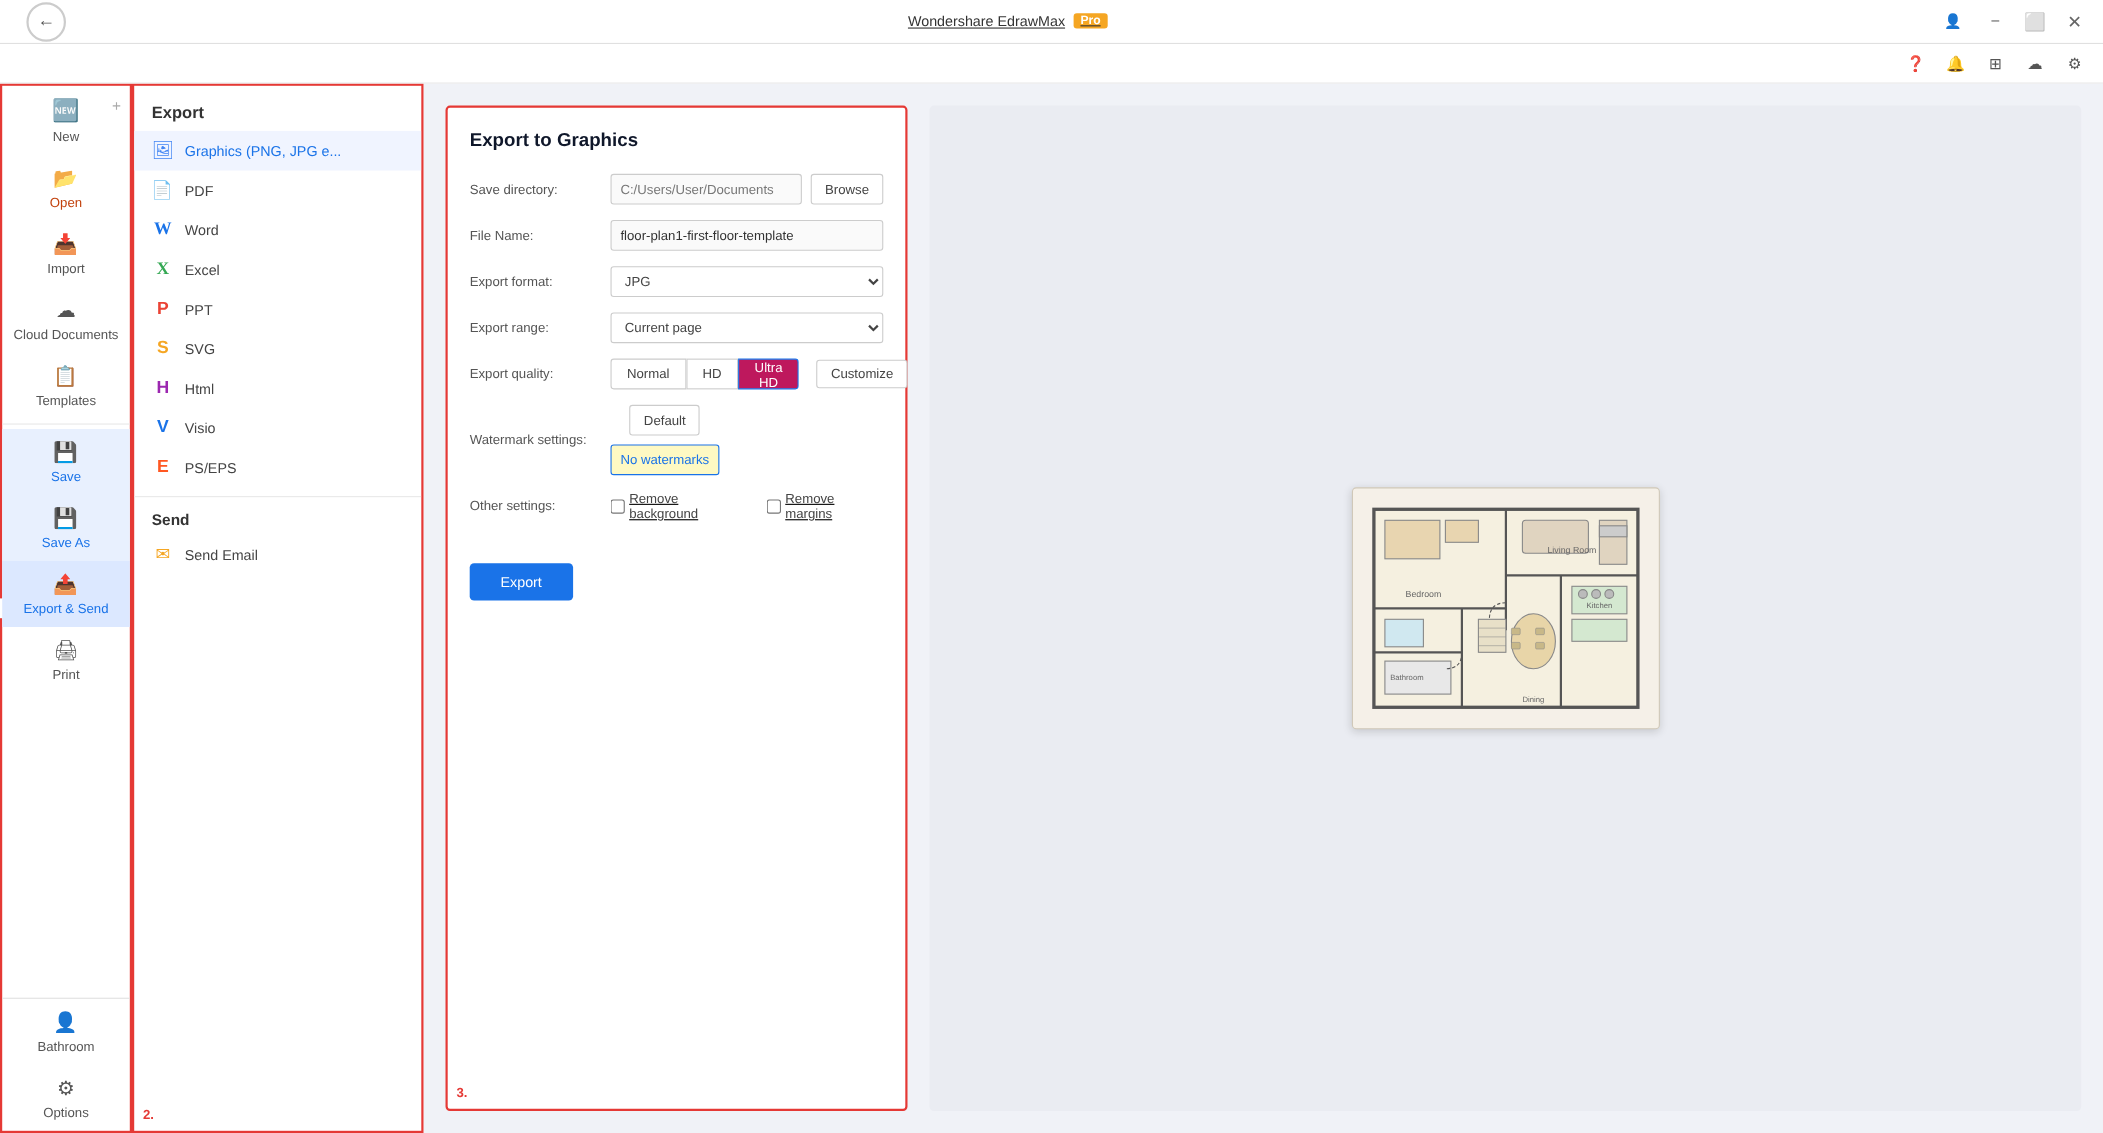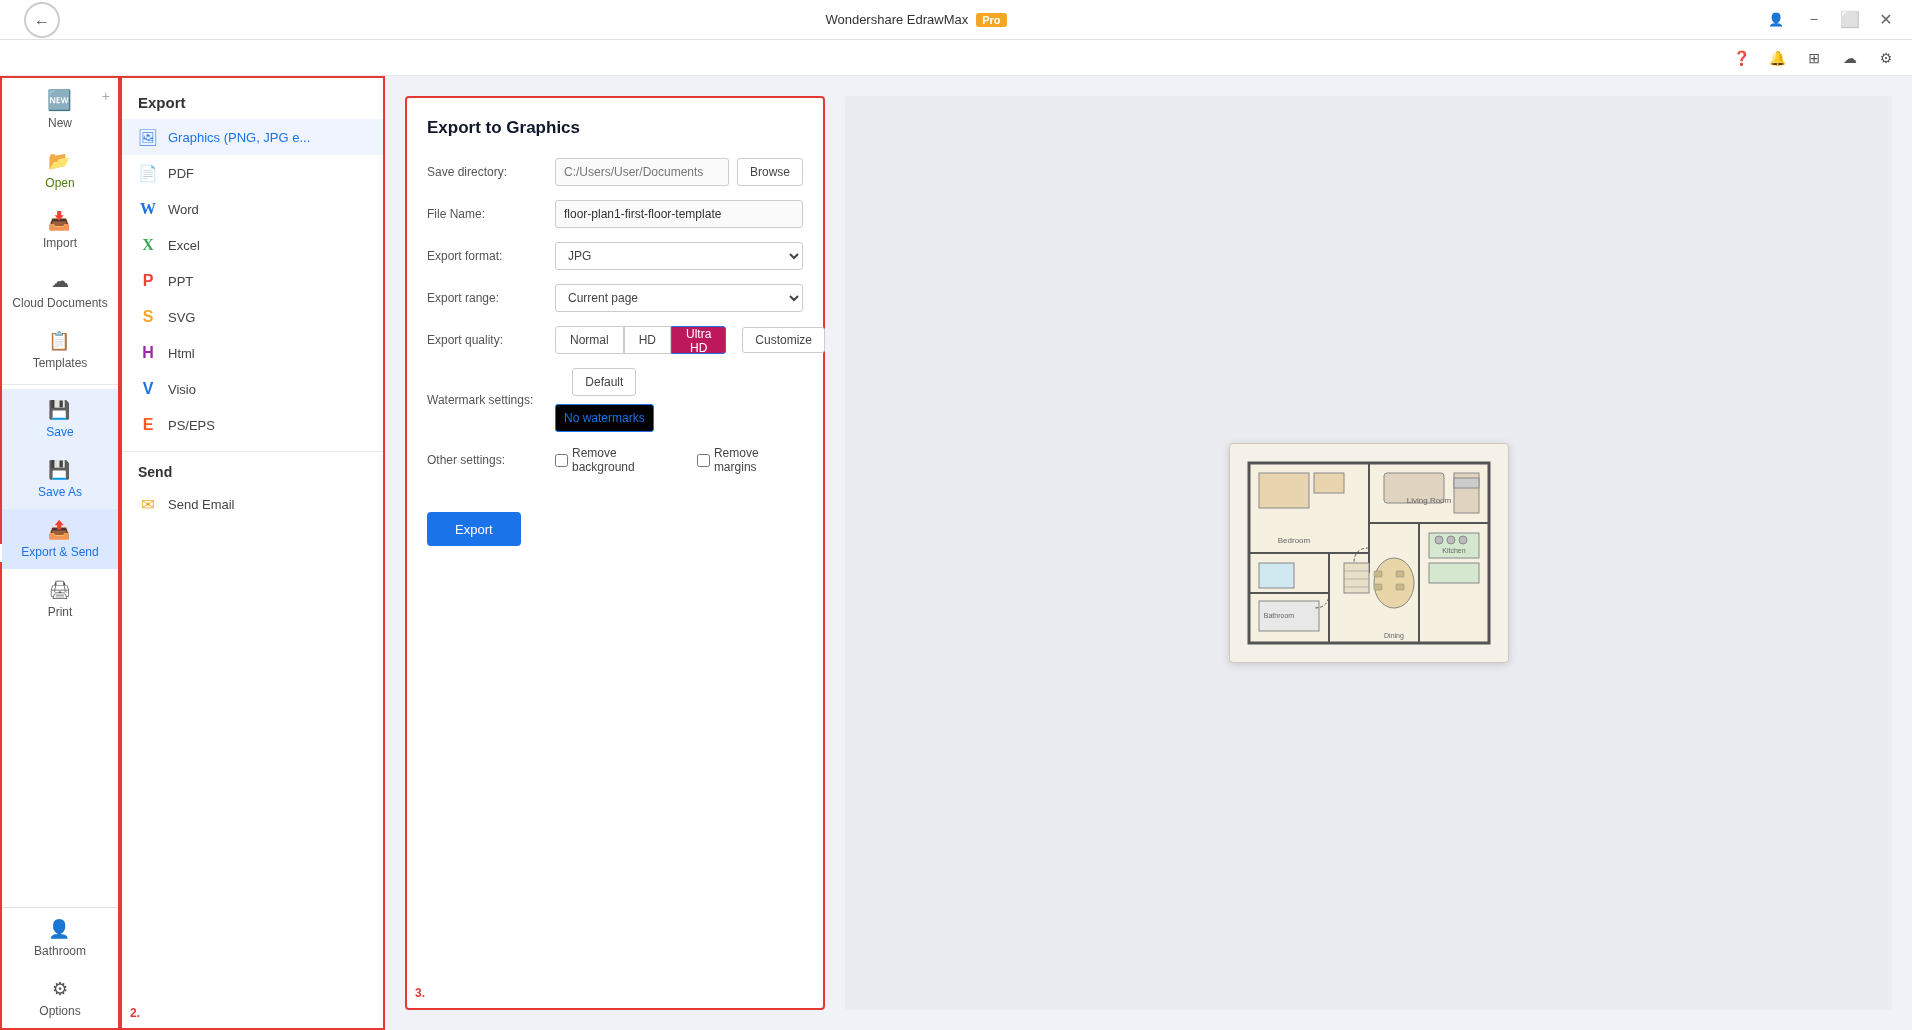--- a/index.html
+++ b/index.html
@@ -19,24 +19,25 @@
       background: #fff;
       display: flex;
       align-items: center;
       justify-content: space-between;
       padding: 0 12px;
       border-bottom: 1px solid #e0e0e0;
       flex-shrink: 0;
     }
     .title-bar-center {
       display: flex;
-      align-items: flex-end;
+      align-items: flex-start;
       gap: 8px;
       font-size: 13px;
       color: #333;
+      text-decoration: underline;
     }
     .title-bar-pro {
       background: #f5a623;
       color: #fff;
       font-size: 11px;
       padding: 1px 6px;
       border-radius: 3px;
       font-weight: bold;
     }
     .title-bar-controls {
@@ -263,31 +264,32 @@
       background: #fff;
       font-size: 12px;
       color: #444;
       cursor: pointer;
     }
     .watermark-select {
       height: 28px;
       padding: 0 8px;
       border: 1px solid #1a73e8;
       border-radius: 3px;
-      background: #000000;
+      background: #fef9c3;
       font-size: 12px;
       color: #1a73e8;
       cursor: pointer;
     }
 
     
     .checkbox-row {
       display: flex;
       align-items: center;
       gap: 16px;
+      text-decoration: underline;
     }
     .checkbox-item {
       display: flex;
       align-items: center;
       gap: 4px;
       font-size: 12px;
       color: #444;
       cursor: pointer;
     }
     .checkbox-item input[type="checkbox"] {
@@ -405,21 +407,21 @@
   <div style="display:flex;flex-direction:column;width:120px;background:#fff;border-right:1px solid #e0e0e0;border:2px solid #e53935;position:relative;">
     <span style="position:absolute;left:-2px;top:50%;transform:translateY(-50%);font-size:12px;font-weight:bold;color:#e53935;background:#fff;padding:2px;">1.</span>
 
     <div class="sidebar-item">
       <span style="font-size:20px;color:#555;">🆕</span>
       <span style="font-size:12px;color:#555;">New</span>
       <span style="position:absolute;right:8px;top:10px;font-size:14px;color:#aaa;">+</span>
     </div>
     <div class="sidebar-item">
       <span style="font-size:18px;color:#555;">📂</span>
-      <span style="font-size:12px;color:#4d7c0f;">Open</span>
+      <span style="font-size:12px;color:#c2410c;">Open</span>
     </div>
     <div class="sidebar-item">
       <span style="font-size:18px;color:#555;">📥</span>
       <span style="font-size:12px;color:#555;">Import</span>
     </div>
     <div class="sidebar-item">
       <span style="font-size:18px;color:#555;">☁</span>
       <span style="font-size:12px;color:#555;text-align:center;">Cloud Documents</span>
     </div>
     <div class="sidebar-item">

